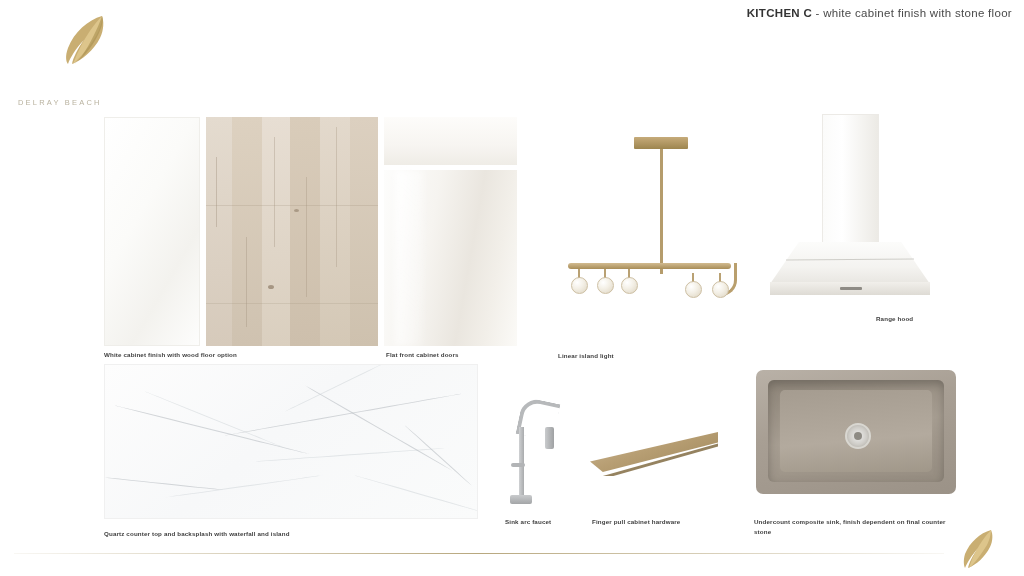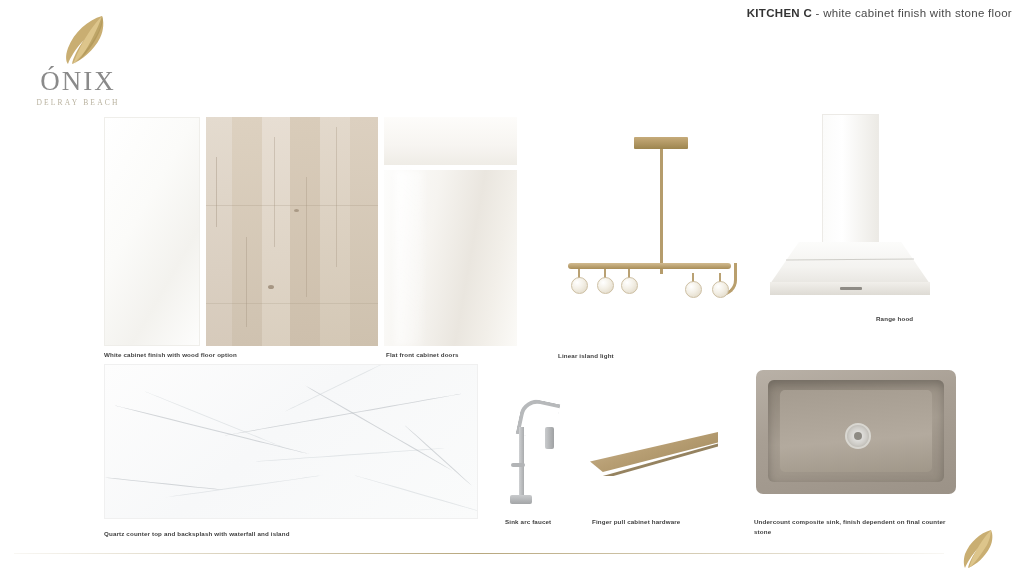--- a/index.html
+++ b/index.html
@@ -40,22 +40,22 @@
     font-family: "Liberation Serif", serif;
     font-size: 27px;
     letter-spacing: 2px;
     color: #8a8a8a;
   }
   .logo-sub {
     position: absolute;
     left: 0;
     top: 84px;
     width: 120px;
-    text-align: center;
-    font-family: Liberation Serif, serif;
+    text-align: left;
+    font-family: Liberation Sans, sans-serif;
     font-size: 7.5px;
     letter-spacing: 2.2px;
     color: #b9b29f;
   }
 
   .header-title {
     position: absolute;
     right: 12px;
     top: 7px;
     font-size: 11.5px;
@@ -294,21 +294,20 @@
 </style>
 </head>
 <body>
 
 <div class="logo-block">
   <svg class="logo-feather" viewBox="0 0 54 52">
     <path d="M44 2 C30 6, 16 18, 10 34 C7 42, 8 48, 10 50 C12 44, 18 34, 26 26 C20 34, 15 44, 14 50 C24 46, 36 36, 42 24 C46 16, 46 7, 44 2 Z" fill="#c9ae72"></path>
     <path d="M44 2 C36 10, 28 22, 22 34 C18 42, 16 48, 15 50 C22 44, 32 32, 38 22 C42 15, 44 7, 44 2 Z" fill="#e0c98f" opacity="0.85"></path>
     <path d="M44 2 C40 14, 32 30, 24 42 C21 46, 18 49, 16 50 C26 44, 38 28, 43 14 C45 9, 45 4, 44 2 Z" fill="#a98f50" opacity="0.6"></path>
   </svg>
-  <div class="logo-name">ÓNIX</div>
   <div class="logo-sub">DELRAY BEACH</div>
 </div>
 
 <div class="header-title">
   <span class="strong">KITCHEN C</span><span> - white cabinet finish with stone floor</span>
 </div>
 
 <div class="panel sw-white"></div>
 
 <div class="panel sw-wood">

